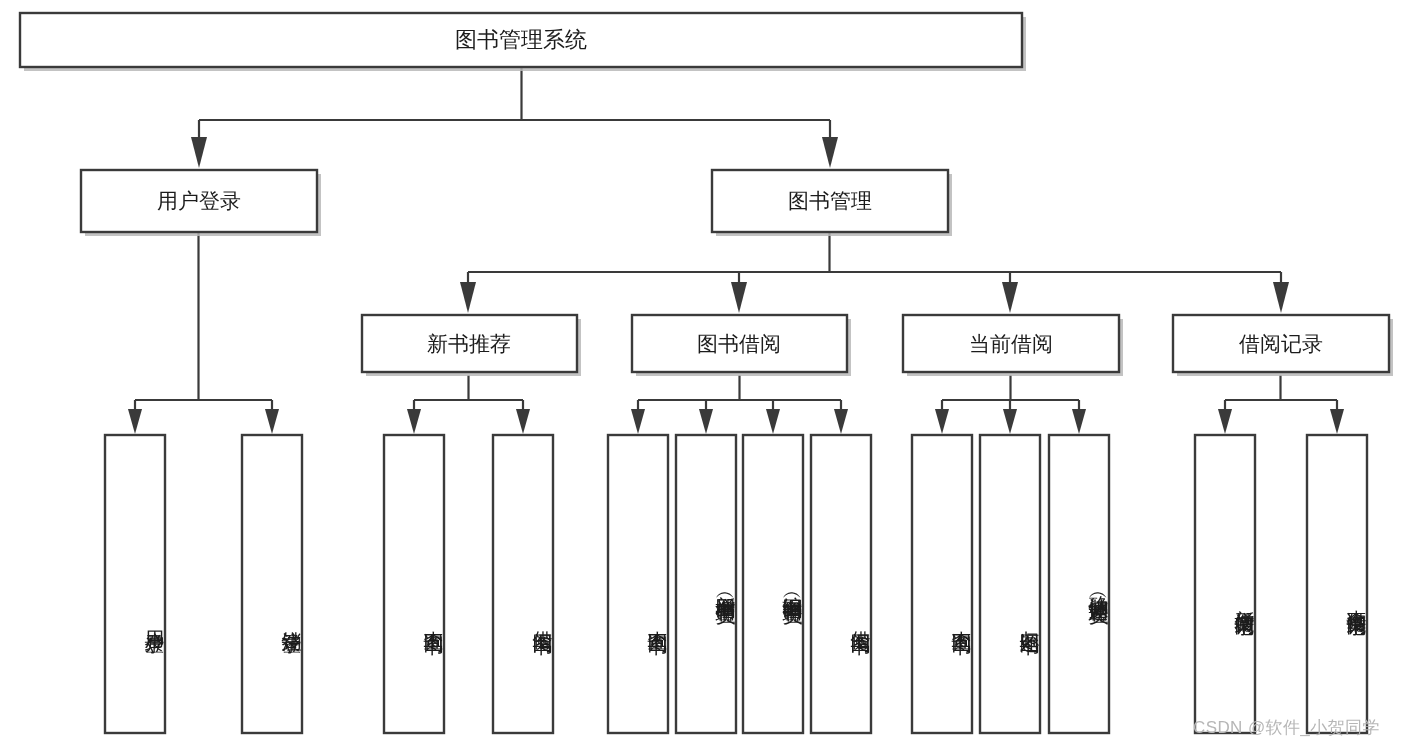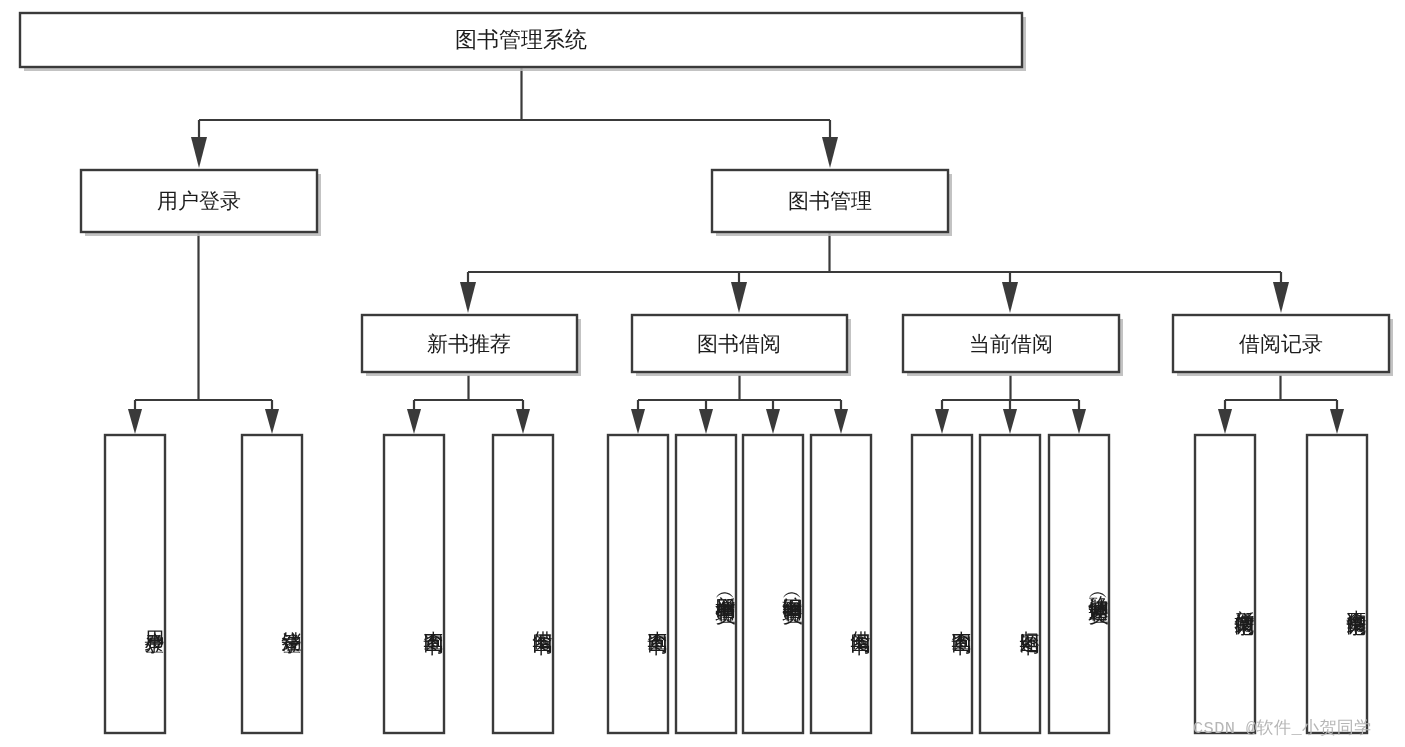--- a/index.html
+++ b/index.html
@@ -74,21 +74,21 @@
     color: #1c1c1c;
     letter-spacing: 1.5px;
     white-space: nowrap;
     display: flex;
     align-items: flex-start;
     justify-content: center;
     pointer-events: none;
   }
   .watermark {
     position: absolute;
-    font-family: Liberation Mono, monospace;
+    font-family: Liberation Sans, sans-serif;
     font-size: 17px;
     color: #b6b6b6;
     white-space: nowrap;
     letter-spacing: 0.4px;
   }
 </style>
 </head>
 <body>
 
 <div id="diagram-root">

